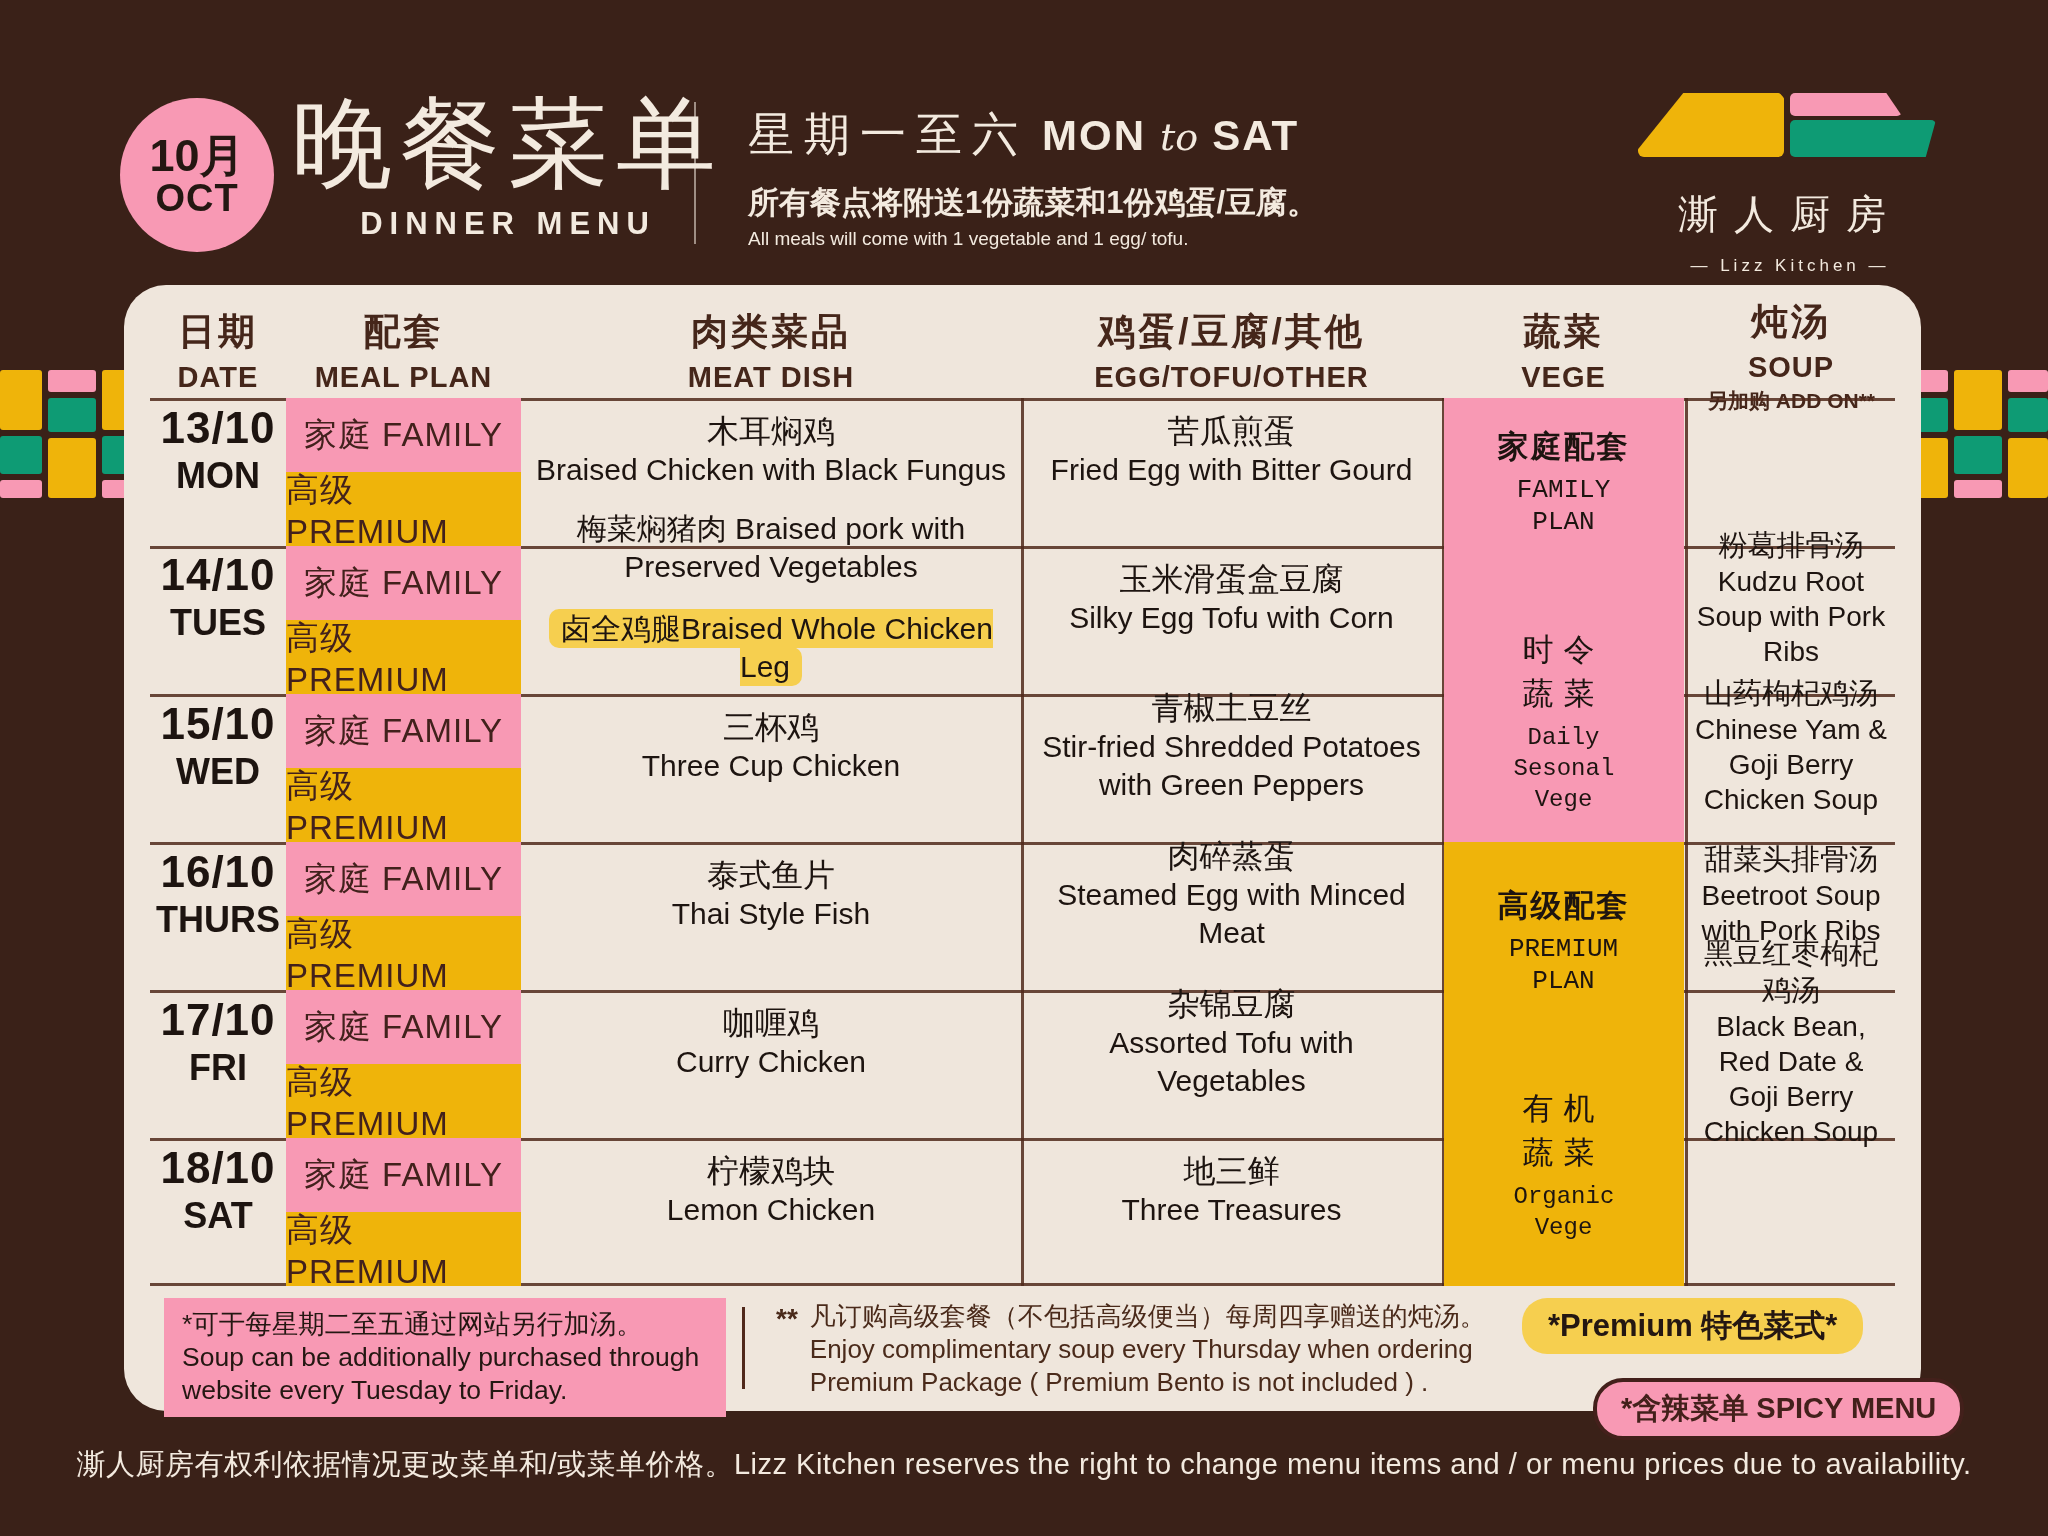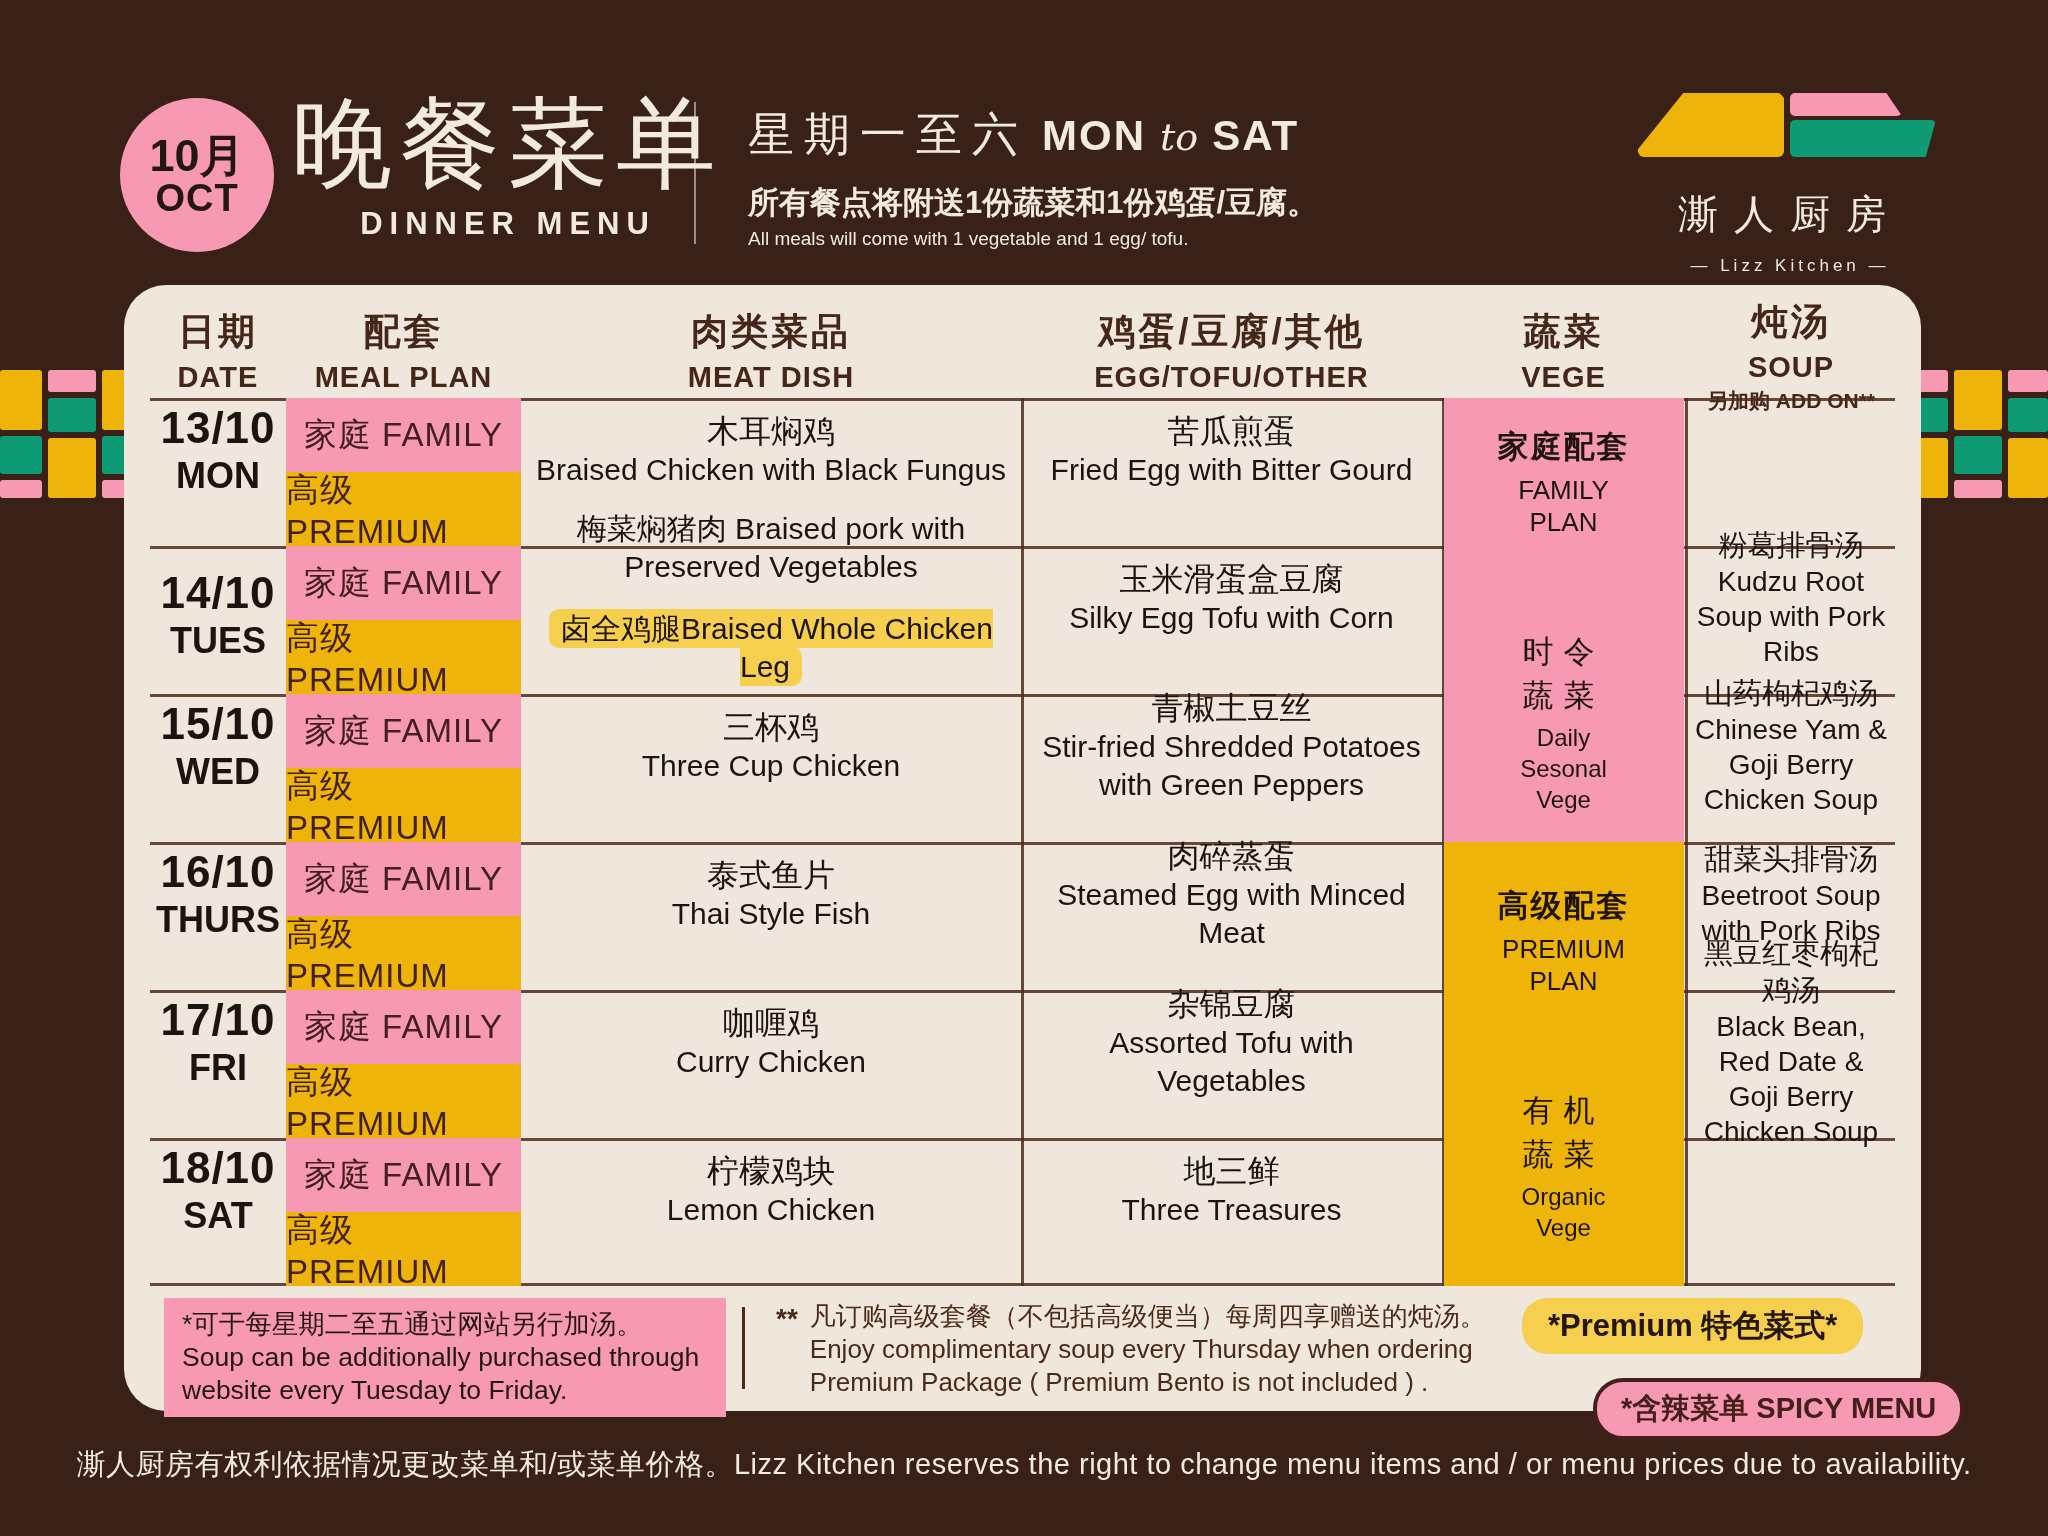--- a/index.html
+++ b/index.html
@@ -77,21 +77,21 @@
   .eggc{left:897px;width:421px;padding:0 18px;}
   .soupc{left:1561px;width:212px;padding:0 6px;}
   .dish .zh{display:block;font-size:32px;line-height:40px;}
   .dish .en{display:block;font-size:30px;line-height:38px;}
   .soupc .zh{font-size:29px;line-height:37px;} .soupc .en{font-size:28px;line-height:35px;}
   .dishsep{width:440px;height:2px;background:#8B8680;margin:12px 0;}
   .hltext{background:var(--hl);border-radius:10px;padding:3px 12px;font-size:30px;line-height:38px;}
 
   .vegeblk{position:absolute;left:1319.5px;width:240px;height:444px;z-index:3;
     display:flex;flex-direction:column;align-items:center;justify-content:center;gap:92px;
-    color:#1D1410;text-align:center;}
+    color:#1D1410;text-align:center;font-family:Liberation Mono, monospace;}
   .vb-pink{top:0;background:var(--pink);} .vb-yellow{top:444px;background:var(--yellow);justify-content:center;}
   .vegeblk .t1{font-size:31px;font-weight:bold;letter-spacing:2px;}
   .vegeblk .t2{font-size:26px;width:130px;margin:6px auto 0;line-height:32px;}
   .vegeblk .v1{font-size:31px;letter-spacing:10px;line-height:44px;}
   .vegeblk .v2{font-size:24px;width:100px;margin:4px auto 0;line-height:31px;}
 
   
   .note1{position:absolute;left:40px;top:1013px;width:562px;background:var(--pink);
     padding:10px 18px;font-size:26.5px;line-height:33px;color:#241712;z-index:2;}
   .ndivider{position:absolute;left:618px;top:1022px;width:2.5px;height:82px;background:var(--line);}
@@ -258,21 +258,21 @@
         </div>
     </div>
     <div class="cell eggc" style="top:0">
       <div class="dish">
           <span class="zh">苦瓜煎蛋</span>
           <span class="en">Fried Egg with Bitter Gourd</span>
         </div>
     </div>
     <div class="cell soupc" style="top:0"></div>
 
-    <div class="cell datec" style="top:165px">
+    <div class="cell datec" style="top:147px">
       <div class="d">14/10</div>
       <div class="day">TUES</div>
     </div>
     <div class="cell meatc" style="top:148px">
       <div class="dish">
           <span class="en">梅菜焖猪肉 Braised pork with Preserved Vegetables</span>
         </div>
       <div class="dishsep"></div>
       <div class="dish"><span class="hltext">卤全鸡腿Braised Whole Chicken Leg</span></div>
     </div>

